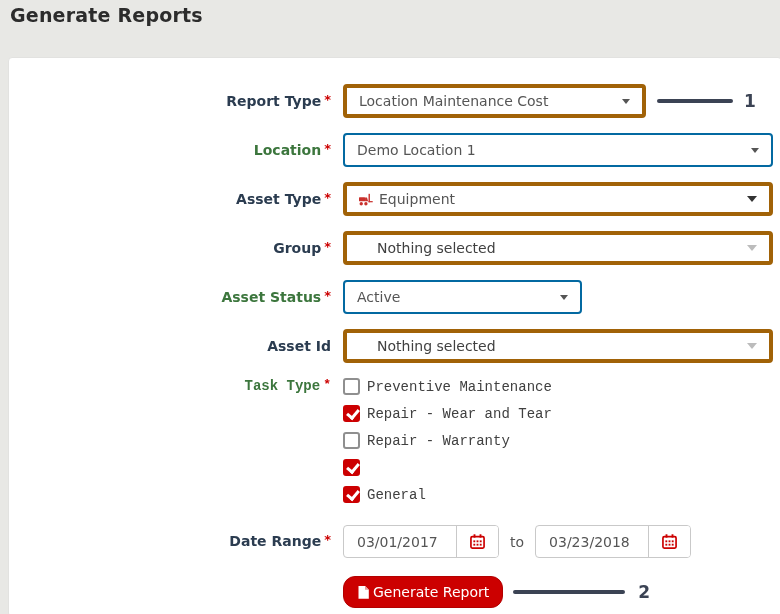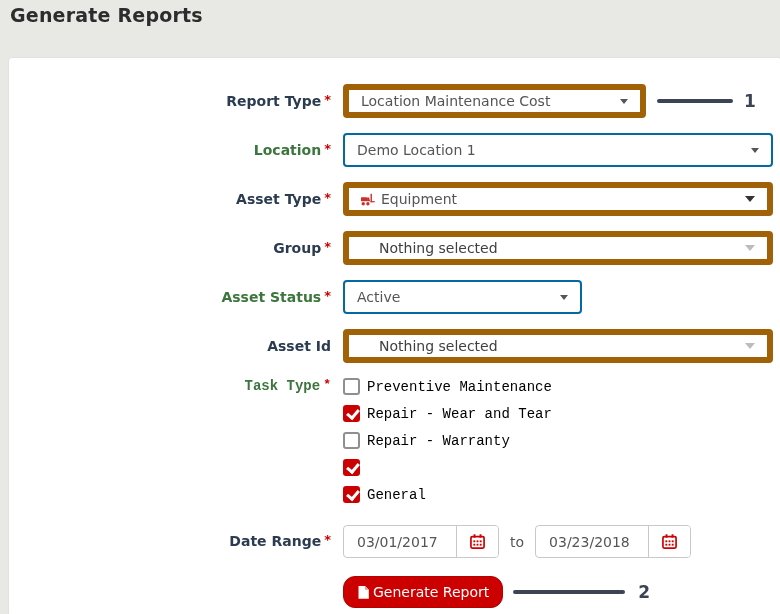--- a/index.html
+++ b/index.html
@@ -23,21 +23,21 @@
   .frow.top { align-items:flex-start;font-family:Liberation Mono, monospace; }
   .flabel {
     width:322px; text-align:right; font-size:14px; font-weight:bold;
     color:#2b3c50; line-height:17px; padding-top:0; flex:none;
   }
   .frow:not(.top) .flabel { padding-top:0; }
   .flabel.success { color:#3c763d; }
   .flabel .req { color:#cc0000; margin-left:3px; position:relative; top:-2px; font-size:13px; }
   .fctrl { margin-left:12px; display:flex; align-items:center; }
   .selectbox {
-    height:34px; border:6px solid #a16207; border-radius:4px; background:#fff;
+    height:34px; border:4px solid #a16207; border-radius:4px; background:#fff;
     display:flex; align-items:center; font-size:14px; color:#555;
     padding:0 12px; justify-content:space-between; cursor:pointer;
   }
   .selectbox.success { border:2px solid #0369a1;text-align:center; }
   .selectbox .val { display:flex; align-items:center; gap:6px; }
   .selectbox .ph { color:#404040; padding-left:18px; }
   .caret-sm { width:0; height:0; border-left:4px solid transparent; border-right:4px solid transparent; border-top:5px solid #555; flex:none; }
   .caret-lg { width:0; height:0; border-left:5px solid transparent; border-right:5px solid transparent; border-top:6px solid #333; flex:none; }
   .caret-dis { border-top-color:#bcbcbc; }
   .w-report { width:303px; }
@@ -47,21 +47,21 @@
   .cb-item { display:flex; align-items:center; gap:7px; cursor:pointer; }
   .cb {
     width:17px; height:17px; border:2px solid #8f8f8f; border-radius:3px;
     background:#fff; position:relative; flex:none;
   }
   .cb.checked { background:#cc0001; border-color:#cc0001; }
   .cb.checked::after {
     content:""; position:absolute; left:4px; top:0px; width:5px; height:9px;
     border:solid #fff; border-width:0 3px 3px 0; transform:rotate(40deg);
   }
-  .cb-label { font-size:14px; color:#000000; }
+  .cb-label { font-size:14px; color:#404040; }
   .dategroup {
     display:flex; align-items:stretch; height:33px; border:1px solid #c9c9c9;
     border-radius:4px; background:#fff; overflow:hidden;
   }
   .dategroup .dval {
     width:112px; display:flex; align-items:center; padding-left:13px;
     font-size:14px; color:#555;
   }
   .dategroup .daddon {
     width:42px; border-left:1px solid #c9c9c9; display:flex;

